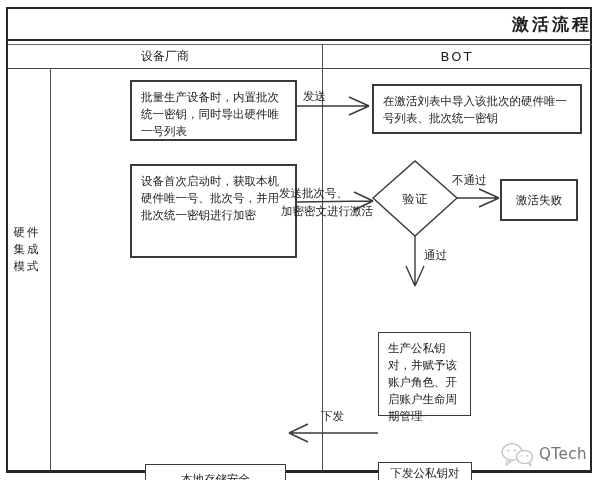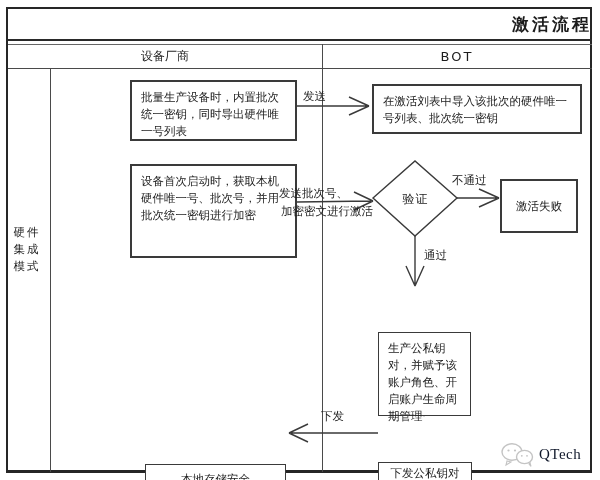--- a/index.html
+++ b/index.html
@@ -22,21 +22,21 @@
   .node{position:absolute;background:#fff;border:2px solid #3a3a3a;box-sizing:border-box;
         font-size:11.5px;line-height:17px;}
   .node.pad{padding:7px 9px;}
   .node.center{display:flex;align-items:center;justify-content:center;text-align:center;}
   .node.thin{border-width:1.5px;margin-top:45px;}
   .edge-label{position:absolute;font-size:11.5px;line-height:15px;white-space:nowrap;}
   .diamond-label{position:absolute;left:388px;top:191px;width:55px;text-align:center;
                  font-size:12px;letter-spacing:1px;}
   svg.overlay{position:absolute;left:0;top:0;pointer-events:none;}
   .brand{position:absolute;left:500px;top:441px;display:flex;align-items:center;gap:5px;}
-  .brand .name{font-size:15px;color:#0f172a;letter-spacing:0.5px;font-family:Liberation Serif, serif;}
+  .brand .name{font-size:15px;color:#737373;letter-spacing:0.5px;}
 </style>
 </head>
 <body>
 
 <div class="canvas">
 
   <div class="frame"></div>
 
   <div class="title-row">
     <span class="t">激活流程</span>
@@ -70,21 +70,21 @@
   </svg>
 
   <div class="node pad" style="left:372px;top:84px;width:210px;height:50px;">在激活刘表中导入该批次的硬件唯一号列表、批次统一密钥</div>
 
   <div class="node pad" style="left:130px;top:80px;width:167px;height:61px;">批量生产设备时，内置批次统一密钥，同时导出硬件唯一号列表</div>
 
   <div class="node pad" style="left:130px;top:164px;width:167px;height:94px;">设备首次启动时，获取本机硬件唯一号、批次号，并用批次统一密钥进行加密</div>
 
   <div class="diamond-label">验证</div>
 
-  <div class="node center" style="left:500px;top:179px;width:78px;height:54px;">激活失败</div>
+  <div class="node center" style="left:500px;top:179px;width:78px;height:42px;">激活失败</div>
 
   <div class="node pad thin" style="left:378px;top:287px;width:93px;height:84px;">生产公私钥对，并赋予该账户角色、开启账户生命周期管理</div>
 
   <div class="node center thin" style="left:378px;top:417px;width:94px;height:22px;">下发公私钥对</div>
 
   <div class="node center thin" style="left:145px;top:419px;width:141px;height:31px;">本地存储安全</div>
 
   <div class="edge-label" style="left:303px;top:89px;">发送</div>
   <div class="edge-label" style="left:279px;top:186px;">发送批次号、</div>
   <div class="edge-label" style="left:281px;top:204px;">加密密文进行激活</div>

